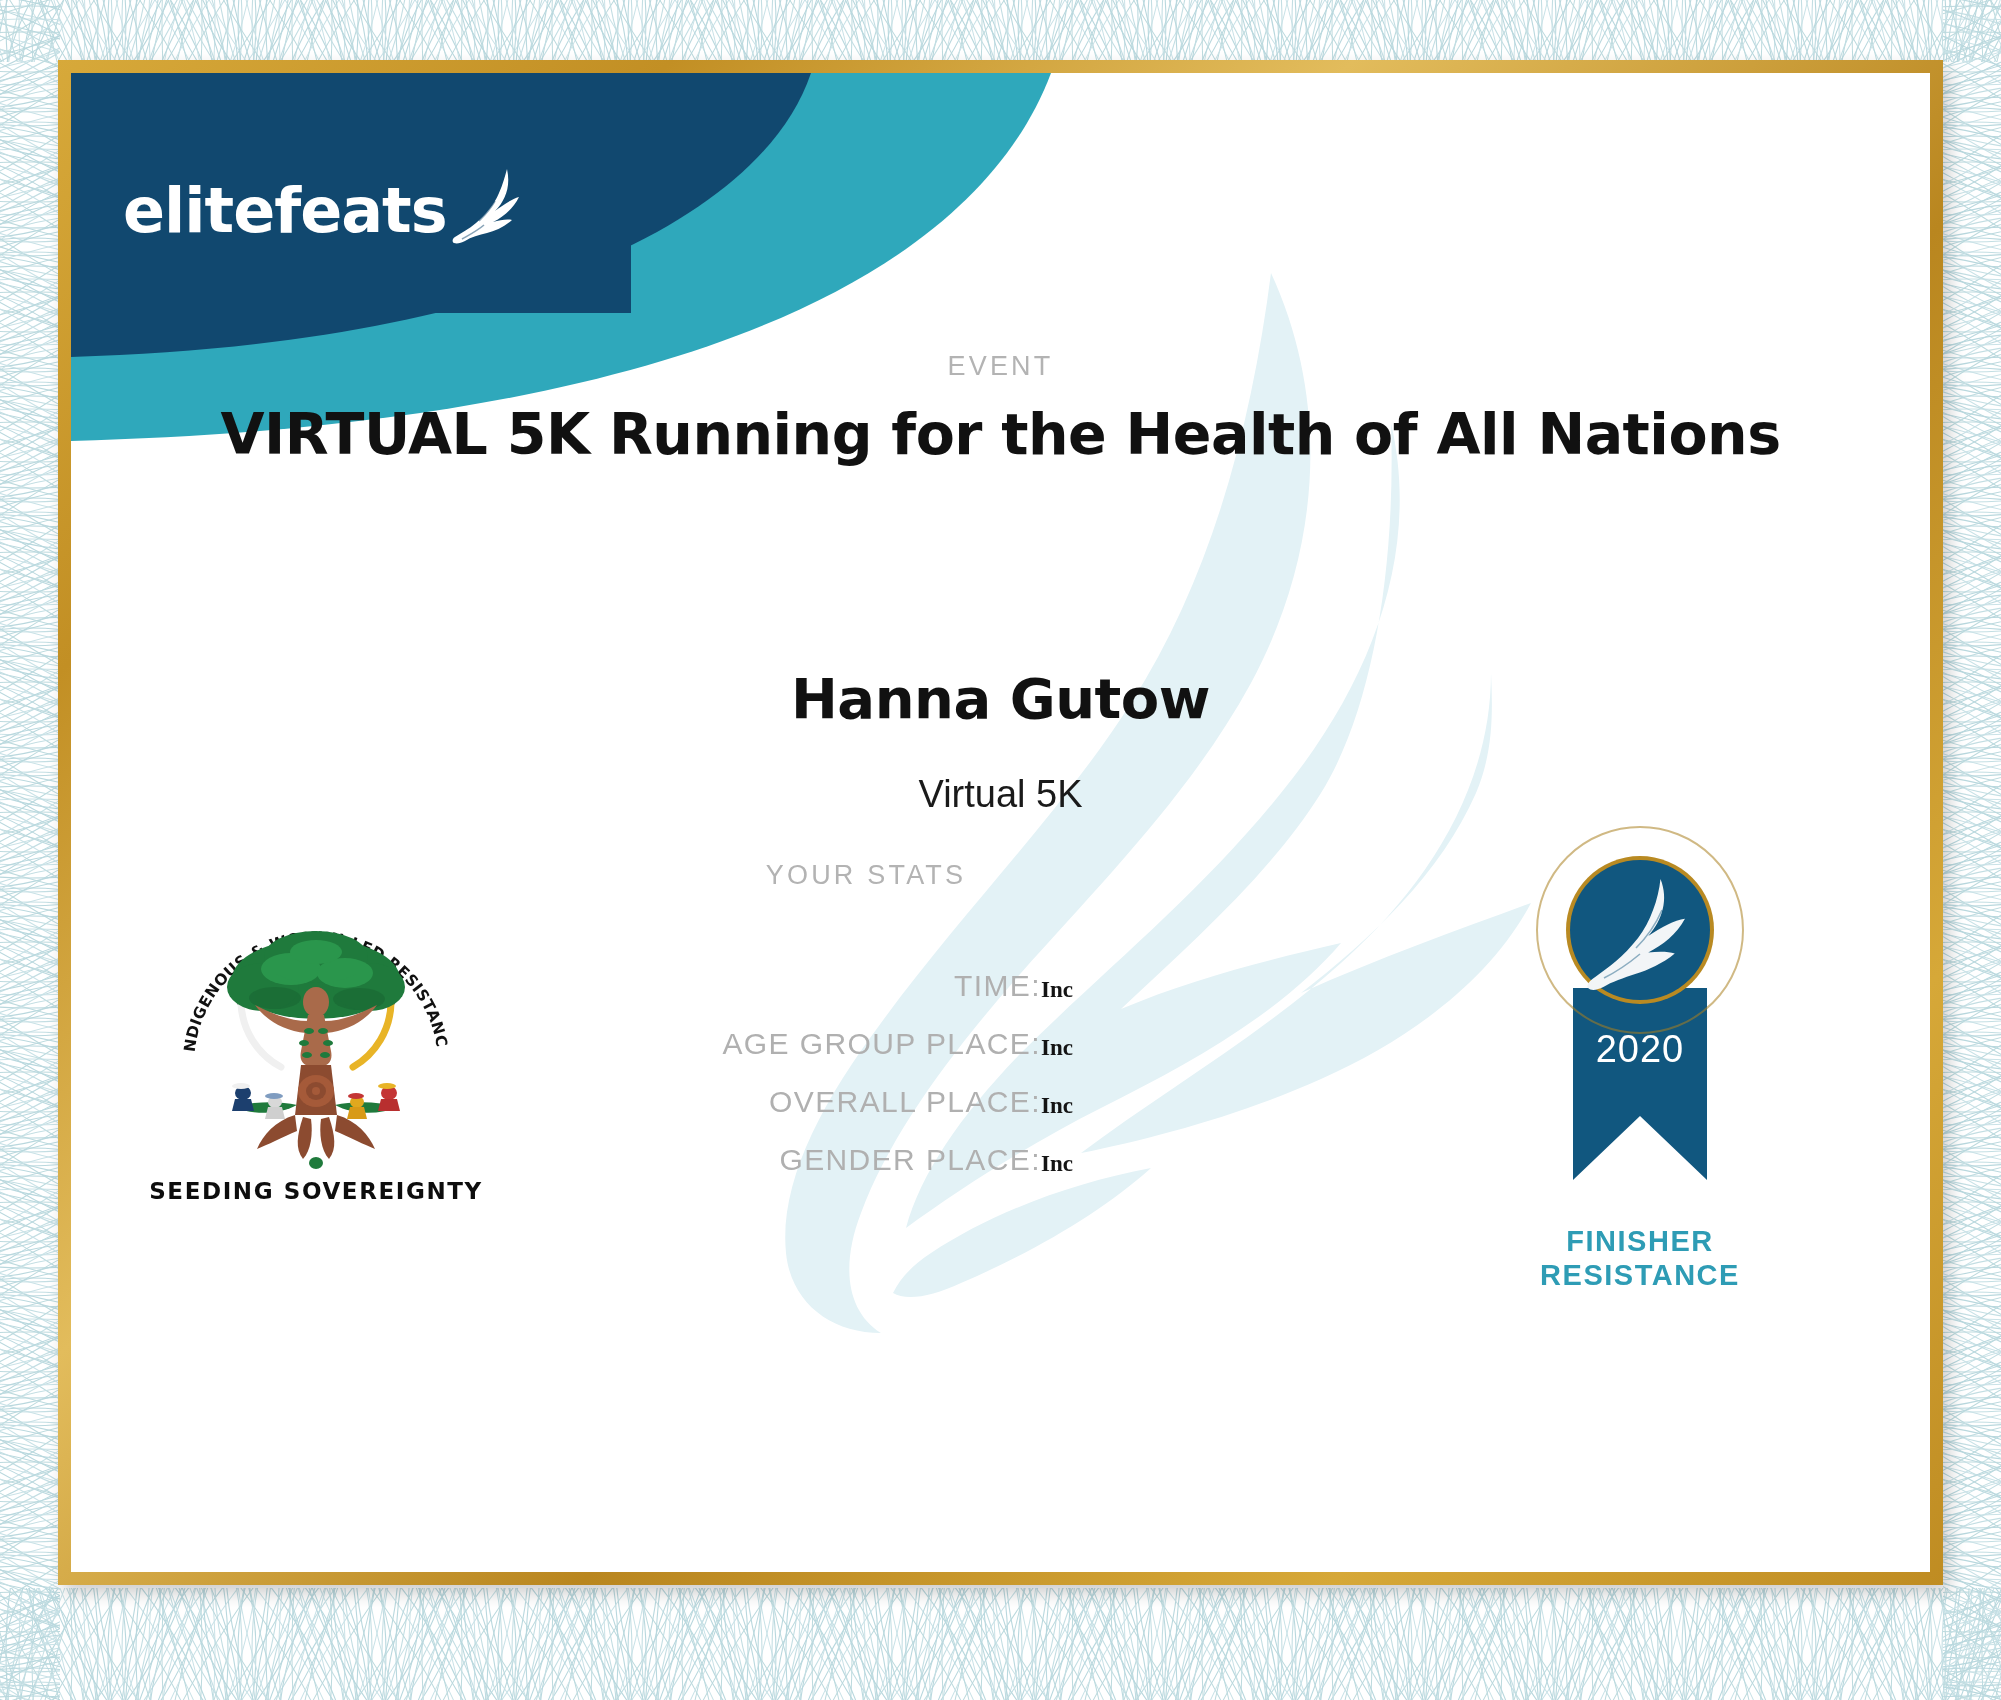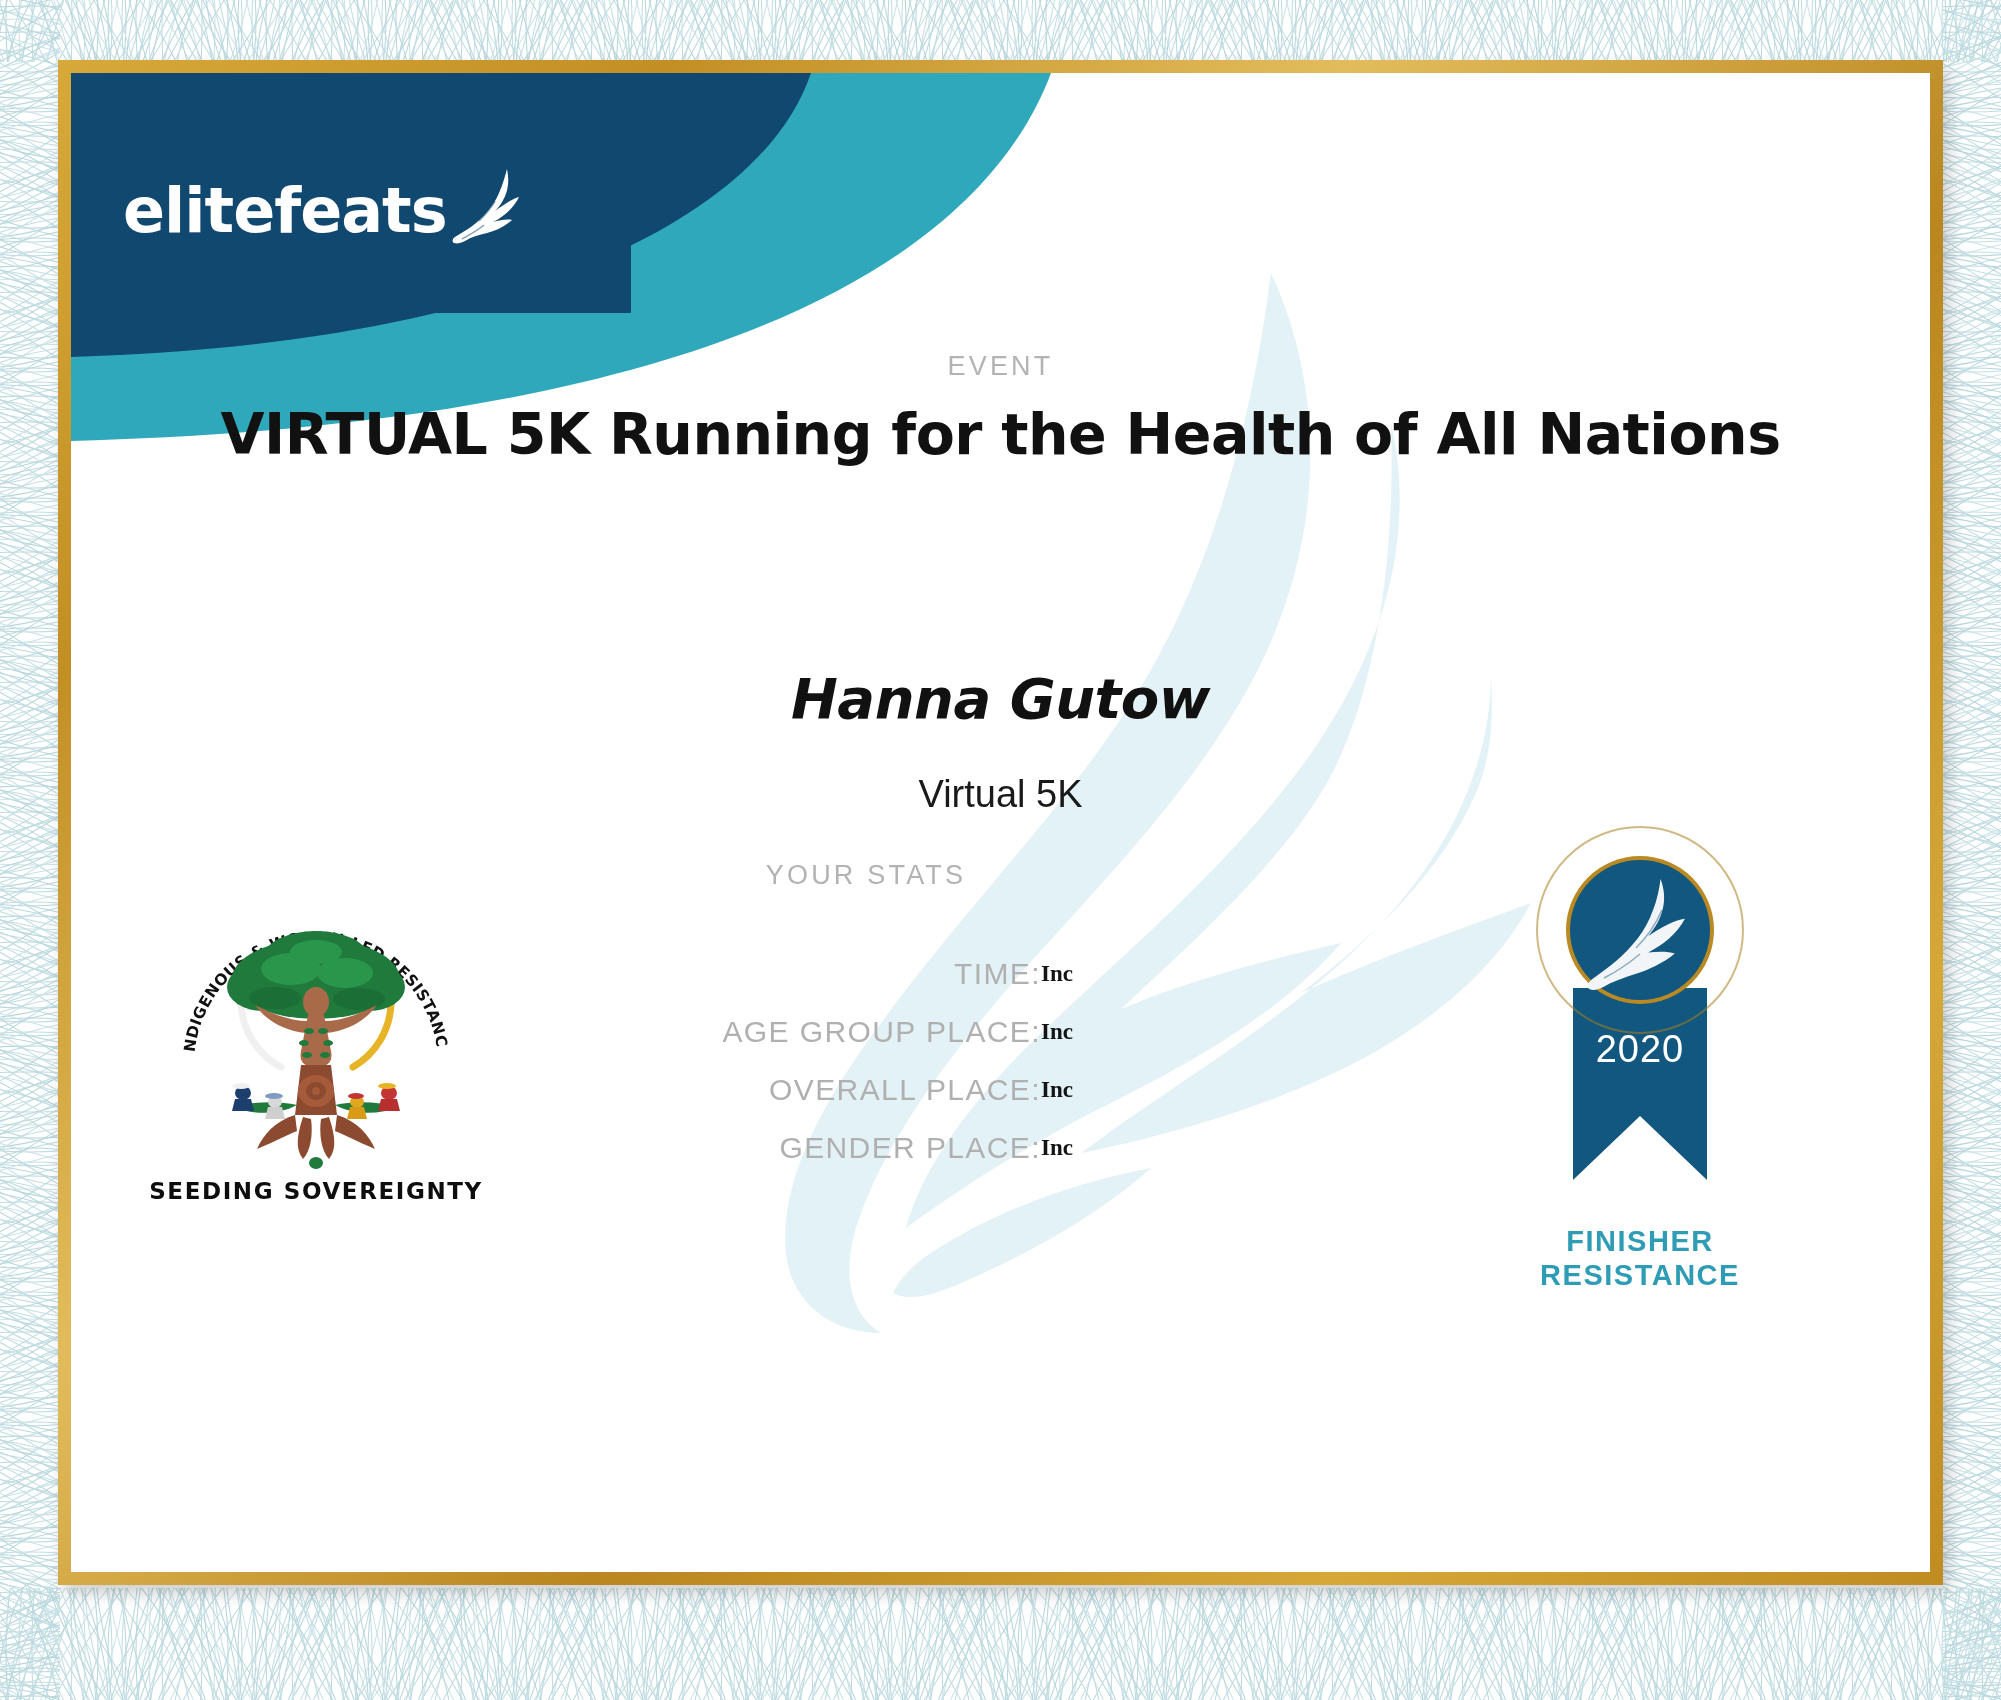--- a/index.html
+++ b/index.html
@@ -94,21 +94,20 @@
   #awarded-kicker { position: absolute; left: 0; right: 0; top: 540px; }
 
   #recipient-name {
     position: absolute; left: 0; right: 0; top: 593px;
     text-align: center;
     font-size: 56px;
     font-weight: 700;
     color: #111111;
     font-family: "DejaVu Sans", sans-serif;
     letter-spacing: -.5px;
-    font-style: italic;
   }
   #recipient-sub {
     position: absolute; left: 0; right: 0; top: 700px;
     text-align: center;
     font-size: 38px;
     font-weight: 400;
     color: #1a1a1a;
     font-family: "Liberation Sans", sans-serif;
   }
 
@@ -117,21 +116,21 @@
     text-align: center;
   }
 
   #stats-table {
     position: absolute;
     left: 330px; top: 872px;
     width: 760px;
   }
   .stat-row {
     display: flex;
-    align-items: center;
+    align-items: flex-end;
     justify-content: flex-end;
     height: 58px;
   }
   .stat-label {
     color: #b0b0b0;
     font-size: 30px;
     letter-spacing: 1.4px;
     text-align: right;
     font-weight: 400;
     font-family: "Liberation Sans", sans-serif;

